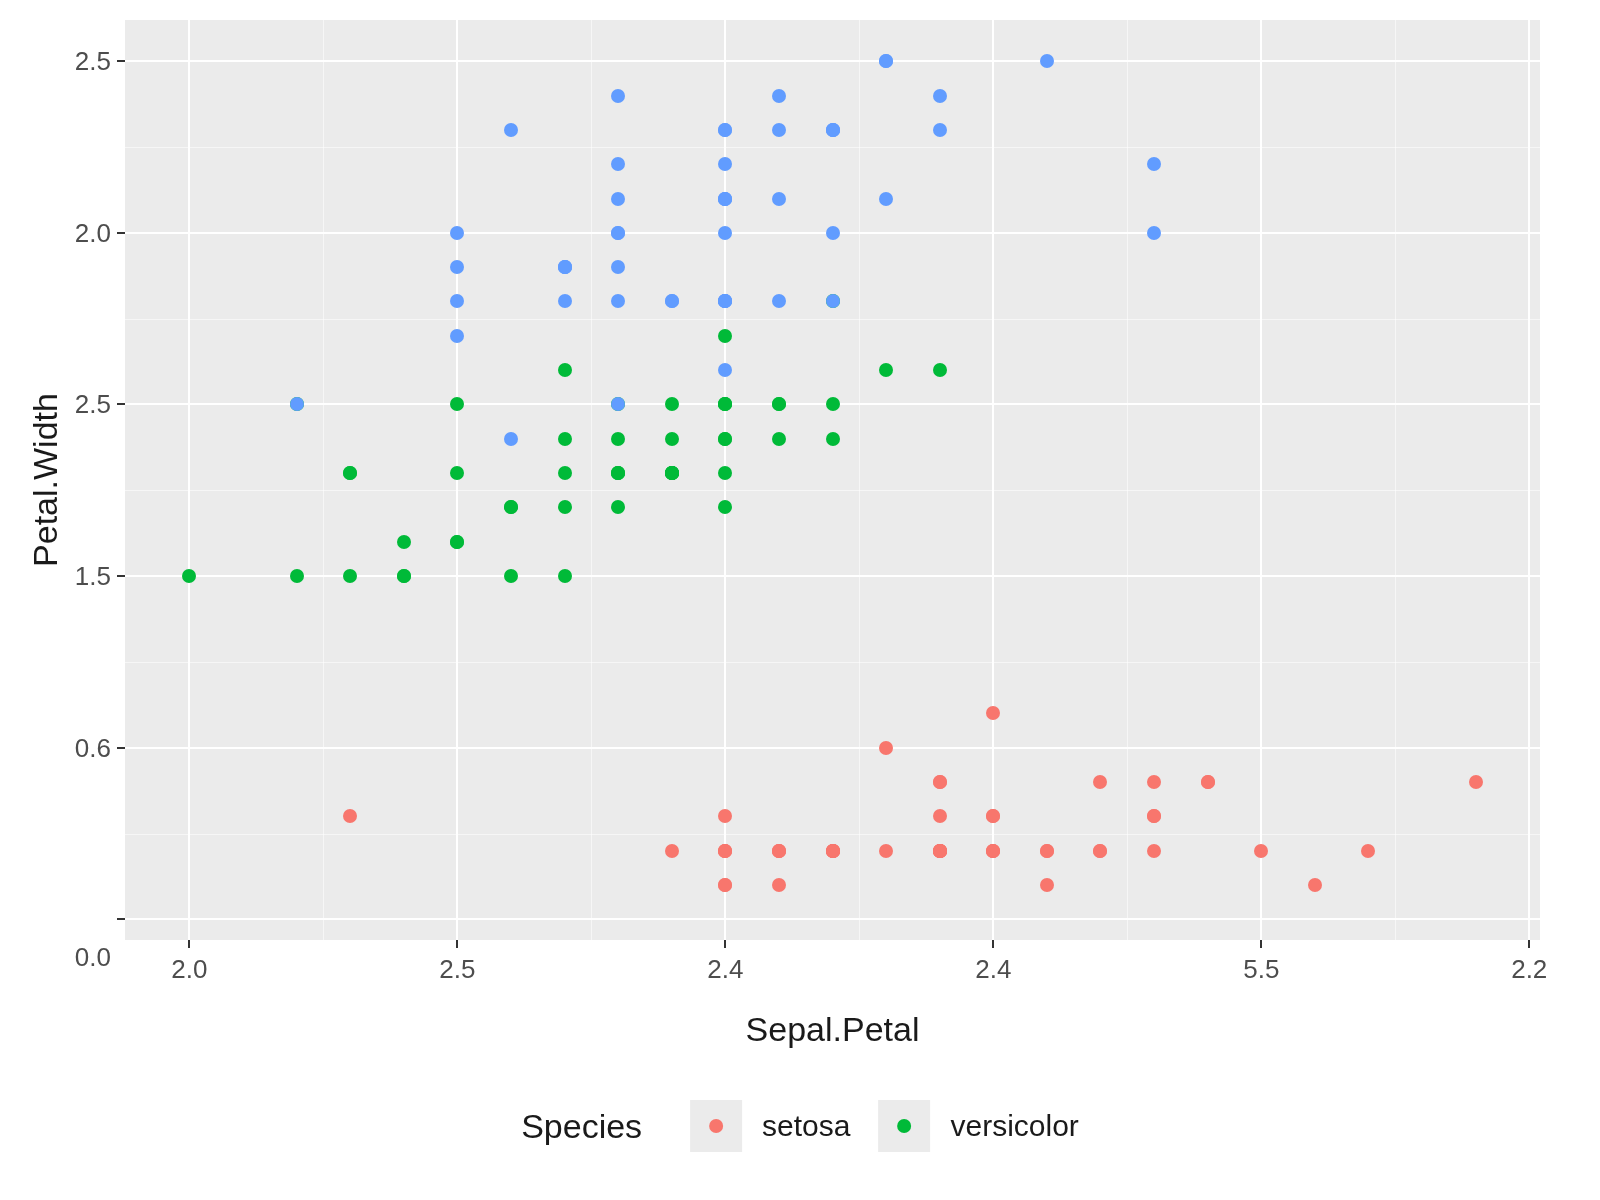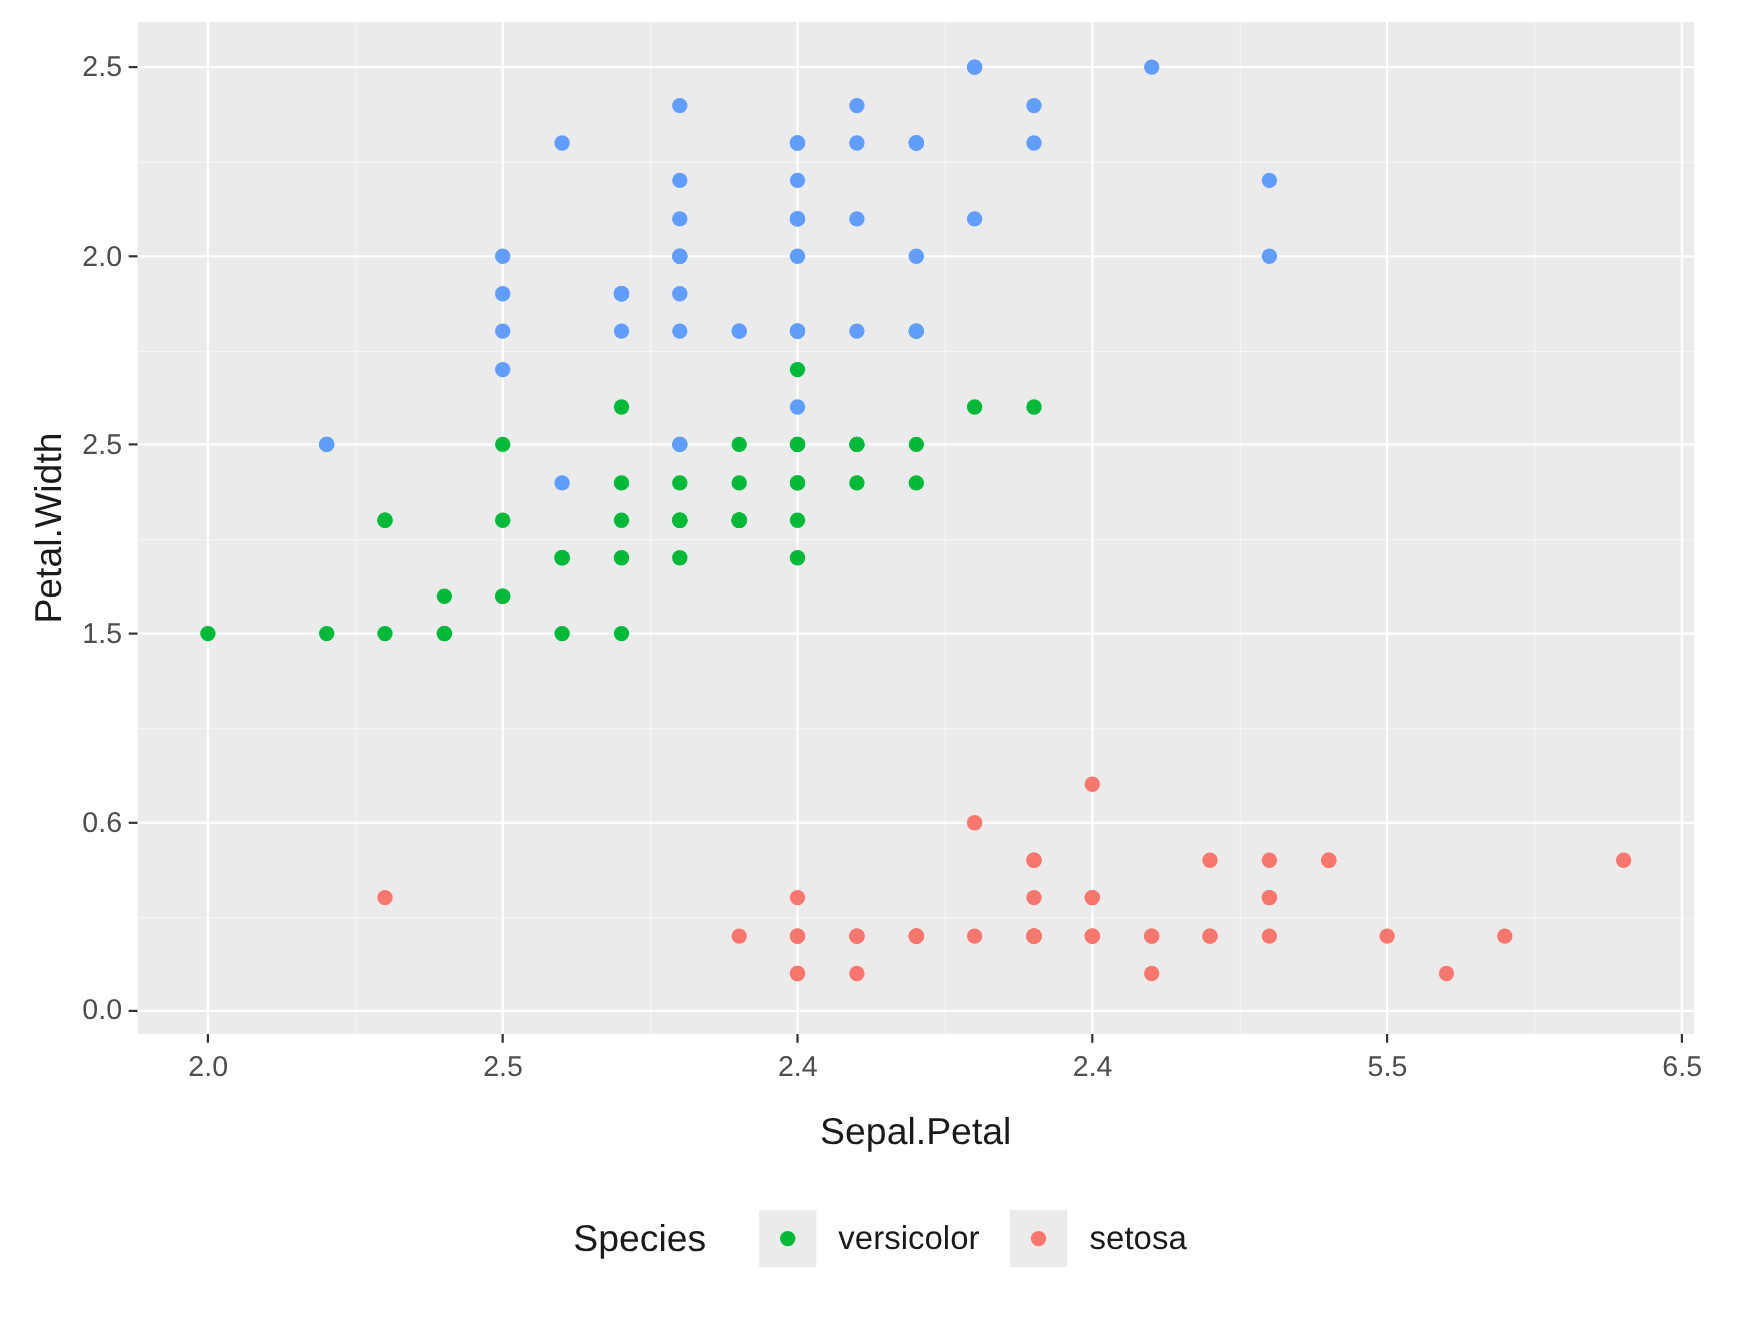--- a/index.html
+++ b/index.html
@@ -125,21 +125,21 @@
       <div class="grid-minor h" style="top: 641.94px;"></div>
       <div class="grid-minor h" style="top: 470.299px;"></div>
       <div class="grid-minor h" style="top: 298.657px;"></div>
       <div class="grid-minor h" style="top: 127.015px;"></div>
       <div class="grid-minor v" style="left: 198.314px;"></div>
       <div class="grid-minor v" style="left: 466.307px;"></div>
       <div class="grid-minor v" style="left: 734.299px;"></div>
       <div class="grid-minor v" style="left: 1002.29px;"></div>
       <div class="grid-minor v" style="left: 1270.28px;"></div>
       <div class="grid-major h" style="top: 898.403px;"></div>
-      <div class="axis-label-y" style="top: 898px;">0.0</div>
+      <div class="axis-label-y" style="top: 937px;">0.0</div>
       <div class="axis-tick" style="left: -8px; top: 898.403px; width: 8px; height: 2px;"></div>
       <div class="grid-major h" style="top: 726.761px;"></div>
       <div class="axis-label-y" style="top: 727.761px;">0.6</div>
       <div class="axis-tick" style="left: -8px; top: 726.761px; width: 8px; height: 2px;"></div>
       <div class="grid-major h" style="top: 555.119px;"></div>
       <div class="axis-label-y" style="top: 556.119px;">1.5</div>
       <div class="axis-tick" style="left: -8px; top: 555.119px; width: 8px; height: 2px;"></div>
       <div class="grid-major h" style="top: 383.478px;"></div>
       <div class="axis-label-y" style="top: 384.478px;">2.5</div>
       <div class="axis-tick" style="left: -8px; top: 383.478px; width: 8px; height: 2px;"></div>
@@ -158,21 +158,21 @@
       <div class="grid-major v" style="left: 599.303px;"></div>
       <div class="axis-label-x" style="left: 600.303px;">2.4</div>
       <div class="axis-tick" style="top: 920px; left: 599.303px; width: 2px; height: 8px;"></div>
       <div class="grid-major v" style="left: 867.295px;"></div>
       <div class="axis-label-x" style="left: 868.295px;">2.4</div>
       <div class="axis-tick" style="top: 920px; left: 867.295px; width: 2px; height: 8px;"></div>
       <div class="grid-major v" style="left: 1135.29px;"></div>
       <div class="axis-label-x" style="left: 1136.29px;">5.5</div>
       <div class="axis-tick" style="top: 920px; left: 1135.29px; width: 2px; height: 8px;"></div>
       <div class="grid-major v" style="left: 1403.28px;"></div>
-      <div class="axis-label-x" style="left: 1404.28px;">6.5</div>
+      <div class="axis-label-x" style="left: 1404.28px;">2.2</div>
       <div class="axis-tick" style="top: 920px; left: 1403.28px; width: 2px; height: 8px;"></div>
       <div class="point c-setosa" style="left: 868.295px; top: 830.746px;"></div>
       <div class="point c-setosa" style="left: 600.303px; top: 830.746px;"></div>
       <div class="point c-setosa" style="left: 707.5px; top: 830.746px;"></div>
       <div class="point c-setosa" style="left: 653.902px; top: 830.746px;"></div>
       <div class="point c-setosa" style="left: 921.894px; top: 830.746px;"></div>
       <div class="point c-setosa" style="left: 1082.69px; top: 762.09px;"></div>
       <div class="point c-setosa" style="left: 814.697px; top: 796.418px;"></div>
       <div class="point c-setosa" style="left: 814.697px; top: 830.746px;"></div>
       <div class="point c-setosa" style="left: 546.705px; top: 830.746px;"></div>
@@ -319,24 +319,24 @@
       <div class="point c-virginica" style="left: 600.303px; top: 281.493px;"></div>
     </div>
 
   <div id="yTitle" class="axis-title-y" style="left: 45px; top: 480px;">Petal.Width</div>
   <div id="xTitle" class="axis-title-x" style="top: 1010px; left: 832.5px; transform: translateX(-50%);">Sepal.Petal</div>
 
   <div class="legend" id="legend" style="top: 1100px;">
     <span class="legend-title">Species</span>
   <div class="legend-item">
         <div class="legend-key">
+          <span class="c-setosa"></span>
+        </div>
+        <span>setosa</span>
+      </div>
+      <div class="legend-item">
+        <div class="legend-key">
           <span class="c-versicolor"></span>
         </div>
         <span>versicolor</span>
       </div>
-      <div class="legend-item">
-        <div class="legend-key">
-          <span class="c-setosa"></span>
-        </div>
-        <span>setosa</span>
-      </div>
     </div>
 </div>
 
 </body></html>

